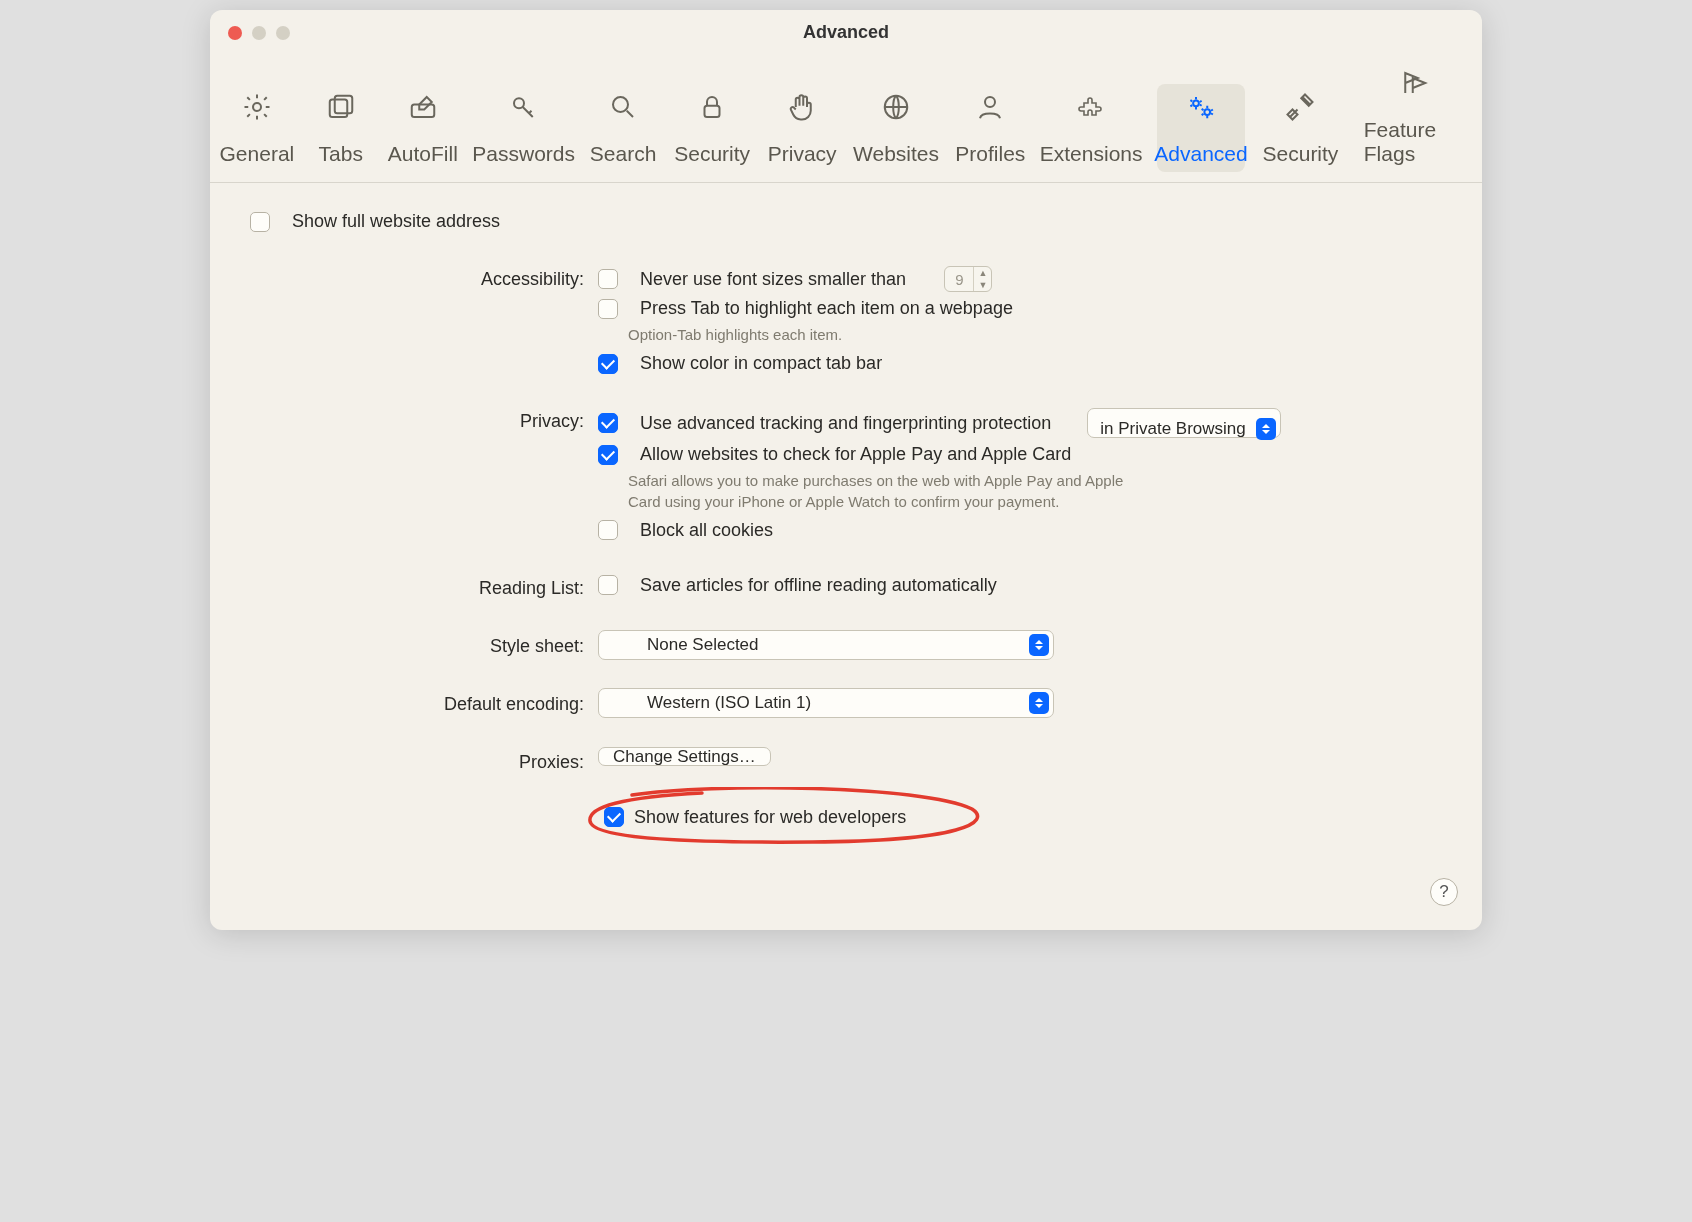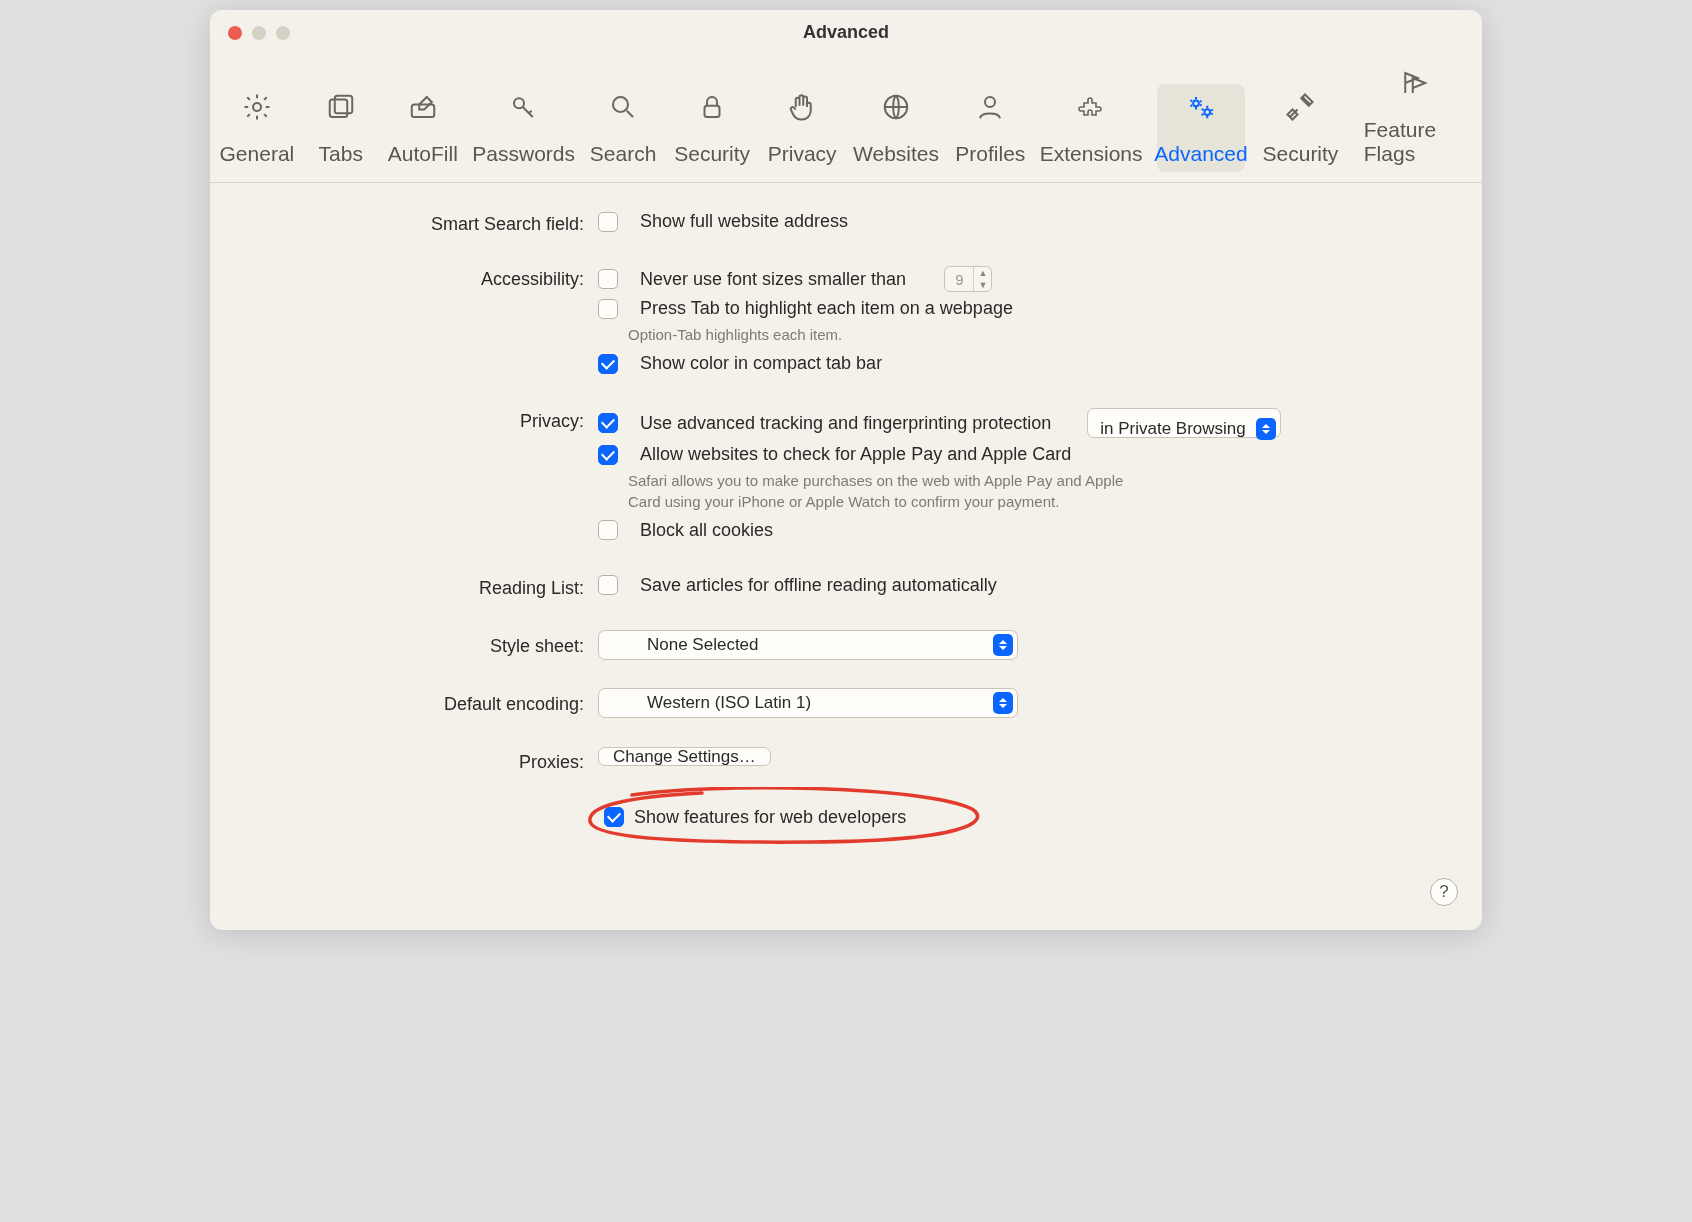--- a/index.html
+++ b/index.html
@@ -144,21 +144,21 @@
   .select .caret {
     width: 20px; height: 22px; border-radius: 5px;
     background: #0a66ff; display:flex; flex-direction:column;
     align-items:center; justify-content:center; gap:0px; margin-left:10px;
   }
   .select .caret::before, .select .caret::after {
     content:""; border-left:4px solid transparent; border-right:4px solid transparent;
   }
   .select .caret::before { border-bottom:4px solid #fff; margin-bottom:2px;}
   .select .caret::after  { border-top:4px solid #fff; }
-  .select.wide { width: 420px; padding-left: 48px; }
+  .select.wide { width: 456px; padding-left: 48px; }
   .pill-select {
     display:inline-flex; align-items:center;
     border-radius:7px; background:#fefdf9; border:1px solid #c8c4b6;
     height:30px; padding:12px 4px 0 12px; font-size:17px; margin-left:14px;
   }
   .pill-select .caret {
     width: 20px; height: 22px; border-radius: 5px;
     background: #0a66ff; display:flex; flex-direction:column;
     align-items:center; justify-content:center; margin-left:10px;
   }
@@ -293,21 +293,20 @@
           <path d="M5 20V4l10 4-10 4"></path>
           <path d="M11 20V8l10 4-10 4"></path>
         </svg>
       <span>Feature Flags</span>
     </div>
   </div>
 
   <div class="content">
 
     <div class="row">
-      <div class="label-col">Smart Search field:</div>
       <div class="control-col">
         <div class="ck-line">
           <span class="checkbox"></span>
           <span>Show full website address</span>
         </div>
       </div>
     </div>
     <div class="group-gap"></div>
 
     <div class="row">

